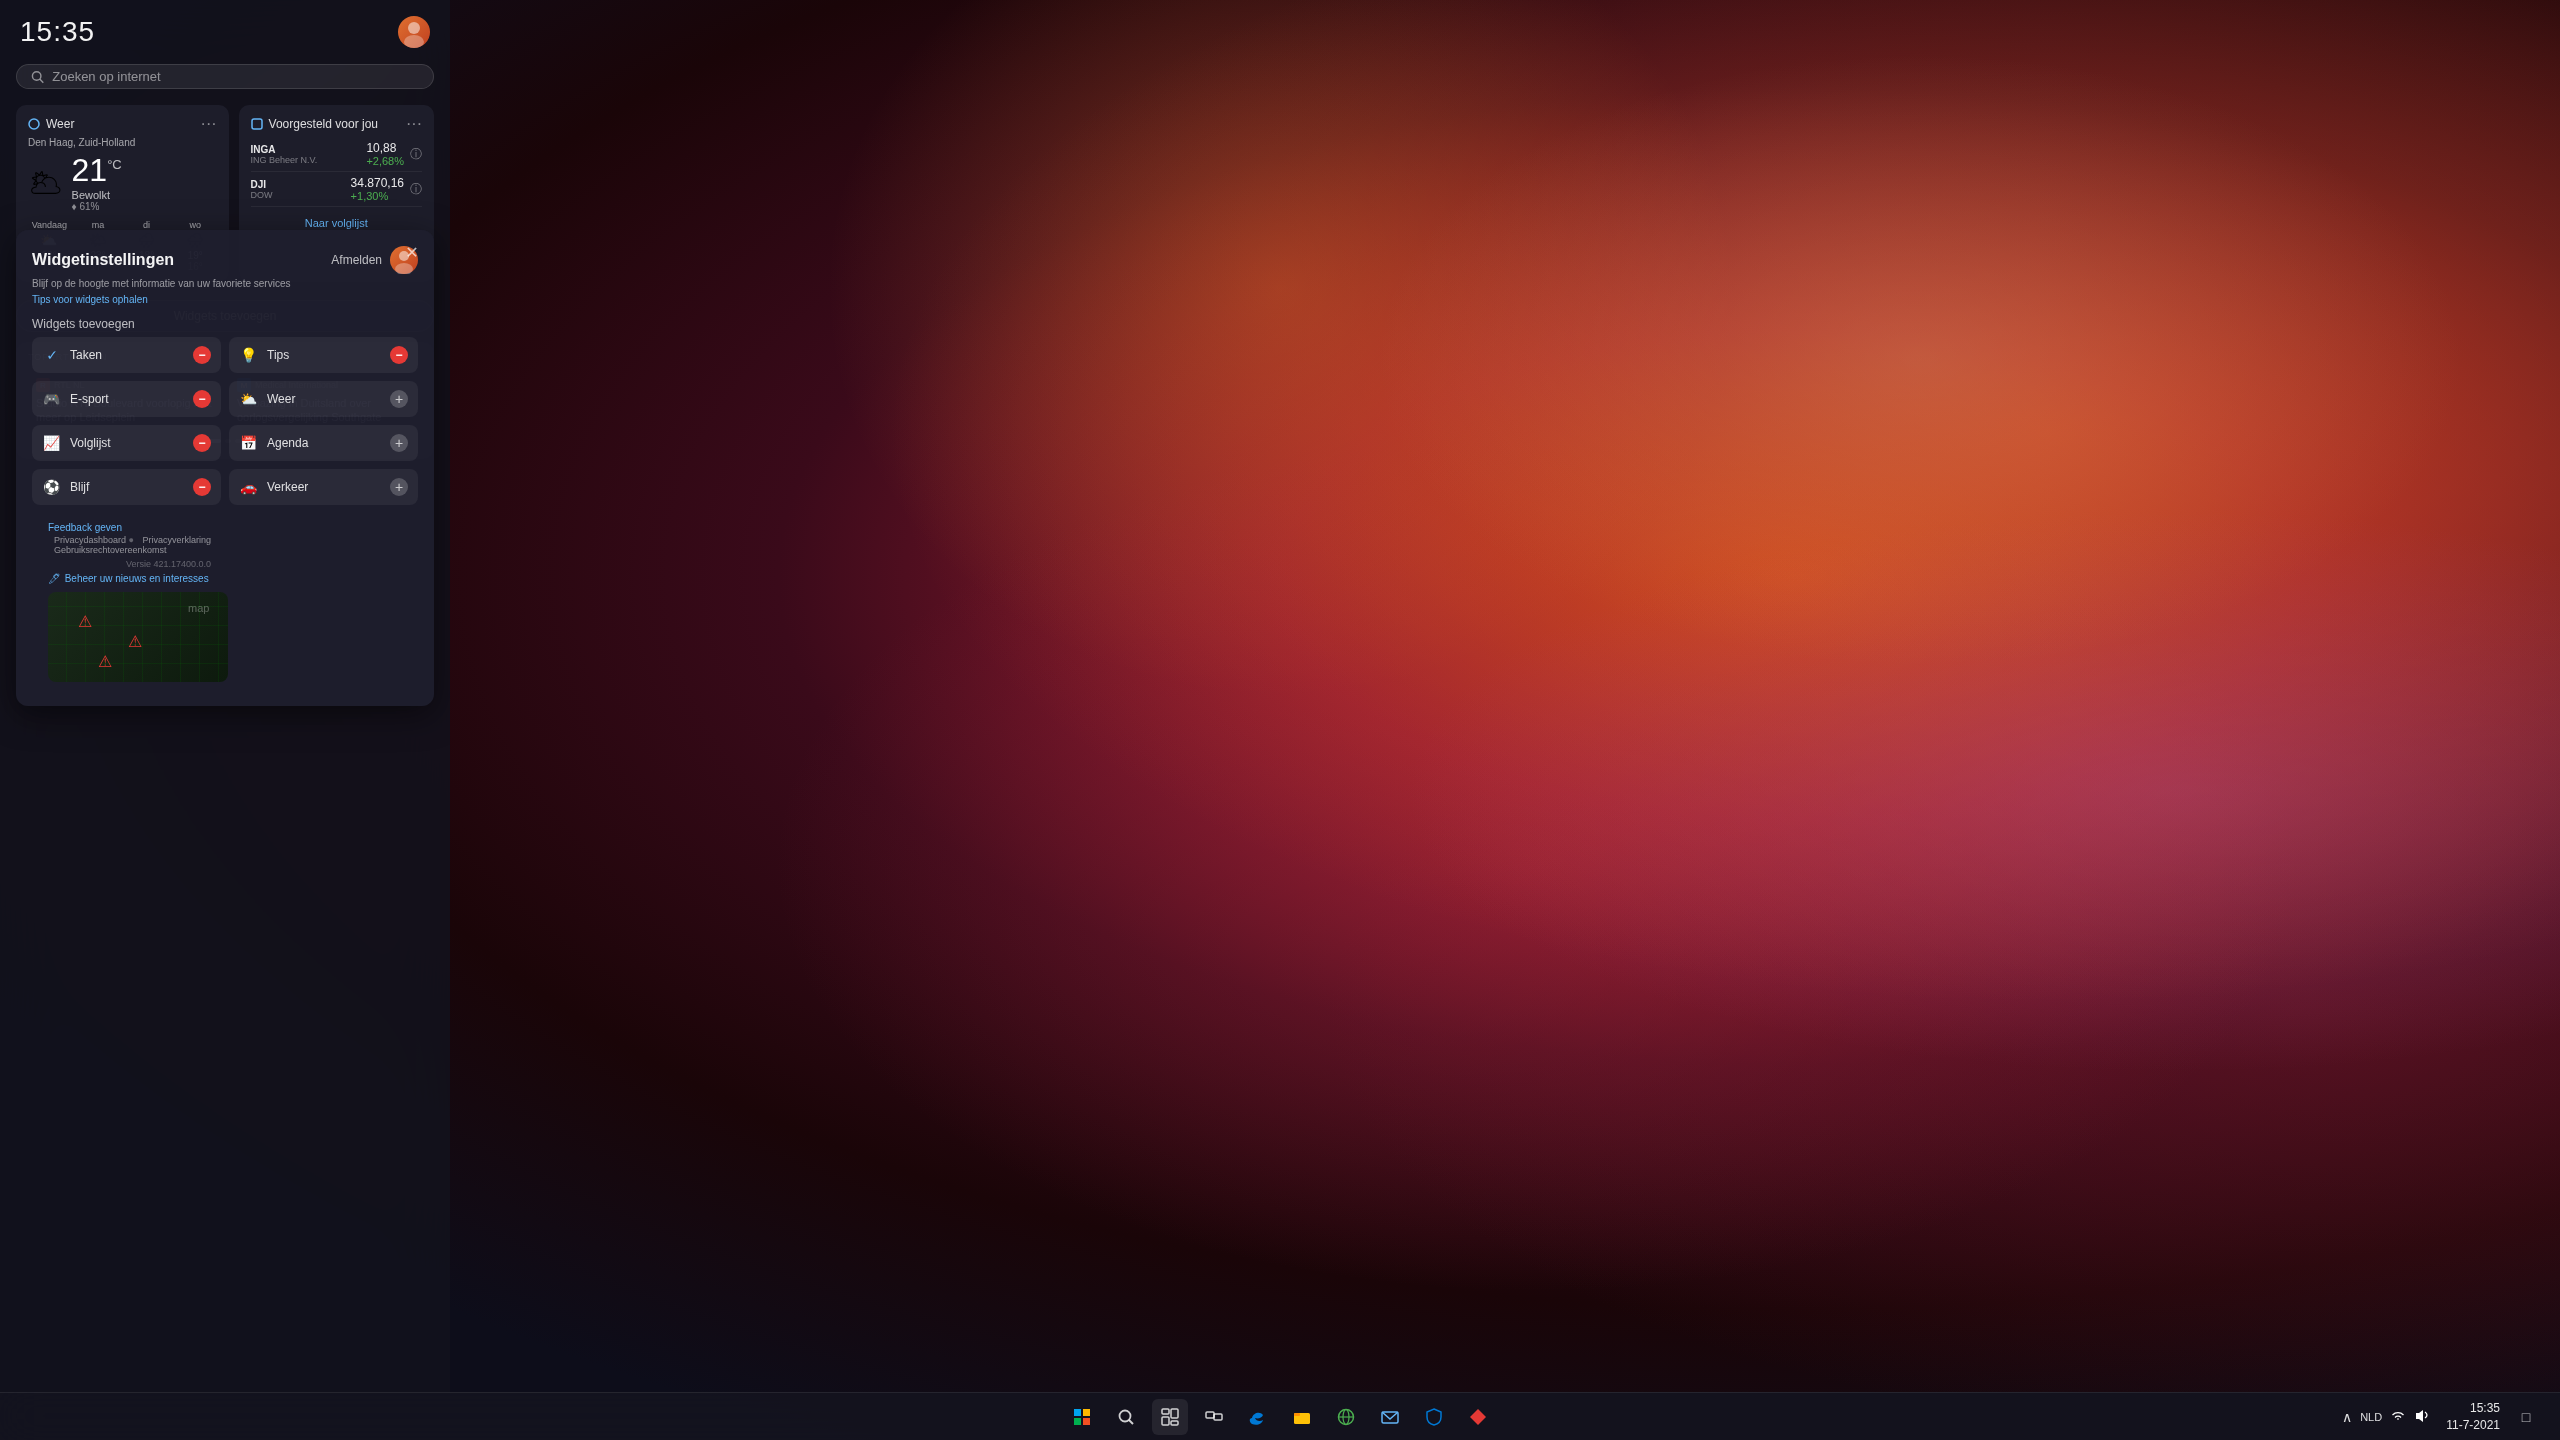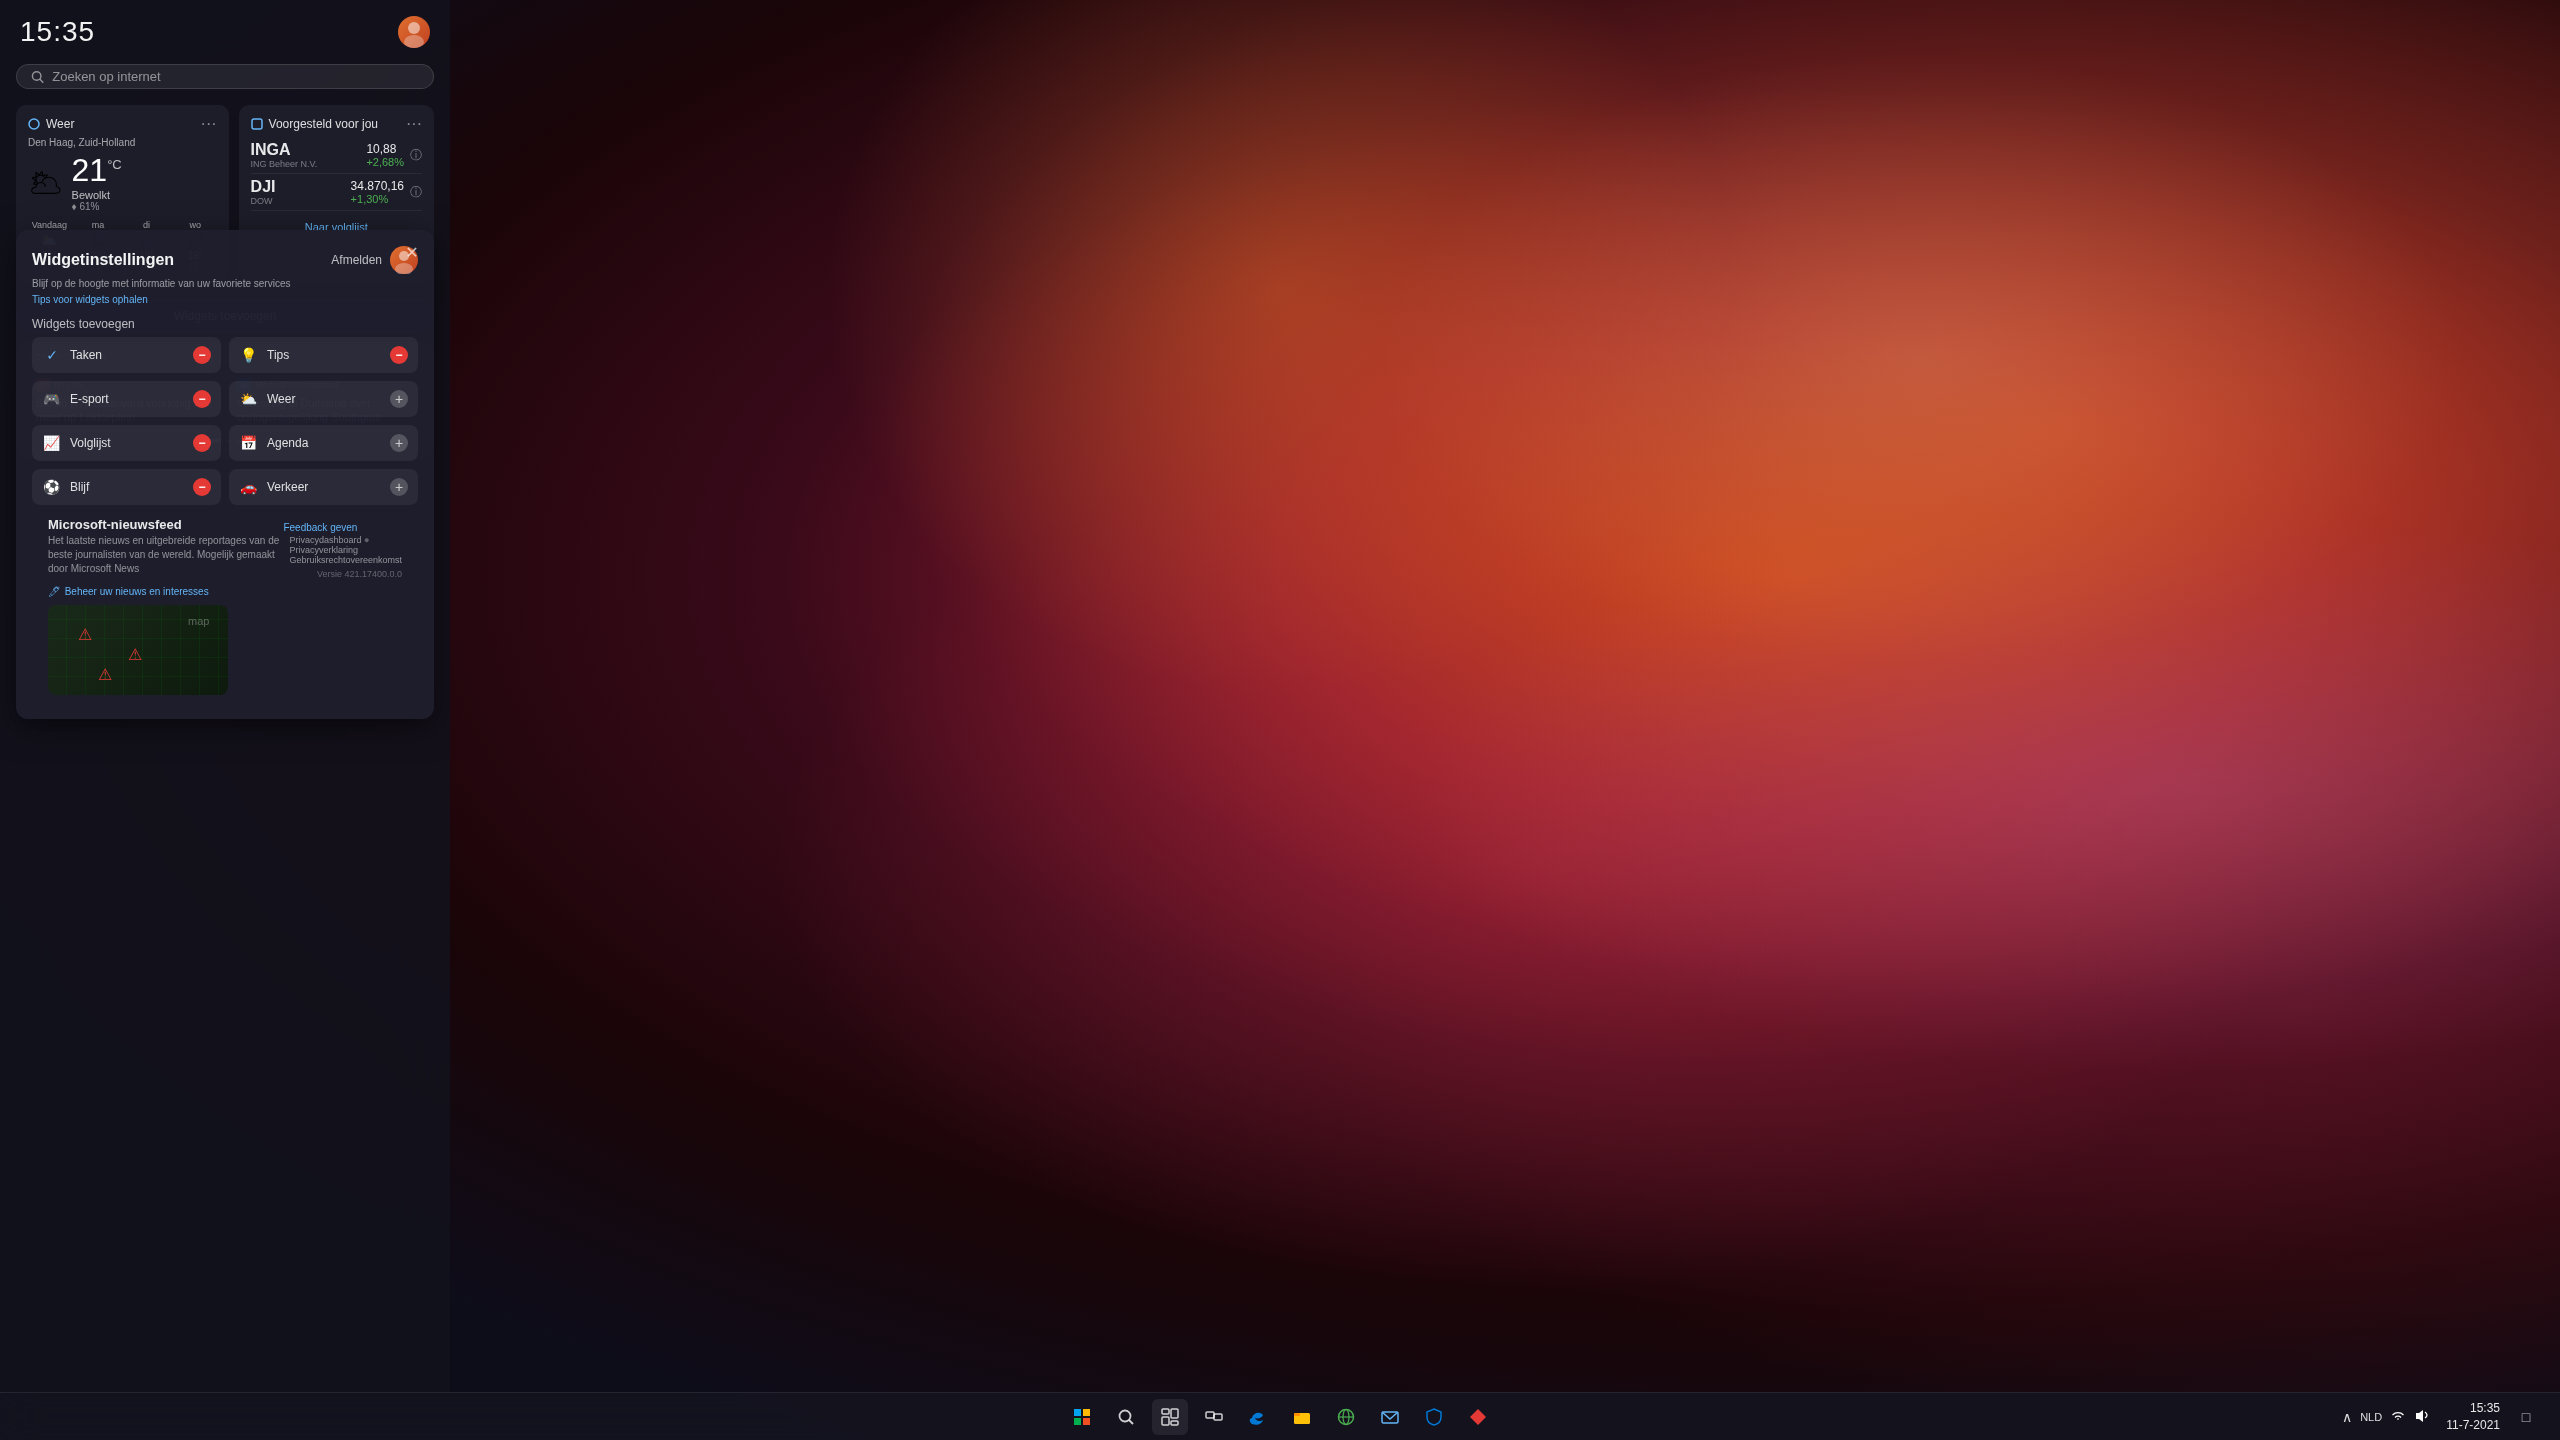--- a/index.html
+++ b/index.html
@@ -198,21 +198,21 @@
     .forecast-hi { color: rgba(255,255,255,0.9); font-size: 10px; }
     .forecast-lo { color: rgba(255,255,255,0.5); font-size: 10px; }
 
     
     .stock-row {
       display: flex; align-items: center; justify-content: space-between;
       padding: 4px 0;
       border-bottom: 1px solid rgba(255,255,255,0.06);
     }
     .stock-row:last-of-type { border-bottom: none; }
-    .stock-name { color: rgba(255,255,255,0.9); font-size: 16px; font-weight: 600; }
+    .stock-name { color: rgba(255,255,255,0.9); font-size: 10px; font-weight: 600; }
     .stock-sub { color: rgba(255,255,255,0.4); font-size: 9px; }
     .stock-price { color: rgba(255,255,255,0.9); font-size: 12px; }
     .stock-change { font-size: 11px; }
     .stock-change.positive { color: #4caf50; }
     .stock-info { color: rgba(255,255,255,0.4); font-size: 12px; cursor: pointer; }
     .stocks-link {
       text-align: center;
       margin-top: 6px;
     }
     .stocks-link a {
@@ -668,24 +668,20 @@
           <div class="widget-item-icon" style="color:#64b5f6">🚗</div>
           <span class="widget-item-label">Verkeer</span>
         </div>
         <div class="widget-btn-add">+</div>
       </div>
     </div>
 
     
     <div class="ms-news">
       <div class="ms-news-feedback">
-        <div>
-          <div class="ms-news-title">Microsoft-nieuwsfeed</div>
-          <div class="ms-news-desc">Het laatste nieuws en uitgebreide reportages van de beste journalisten van de wereld. Mogelijk gemaakt door Microsoft News</div>
-        </div>
         <div>
           <a class="feedback-link">Feedback geven</a>
           <div class="ms-news-links">
             <a class="ms-news-links">Privacydashboard</a>
             <span style="color:rgba(255,255,255,0.3)"> ● </span>
             <a style="color:rgba(255,255,255,0.5);font-size:9px;text-decoration:none;cursor:pointer">Privacyverklaring</a>
           </div>
           <div class="ms-news-links">
             <a style="color:rgba(255,255,255,0.5);font-size:9px;text-decoration:none;cursor:pointer">Gebruiksrechtovereenkomst</a>
           </div>

